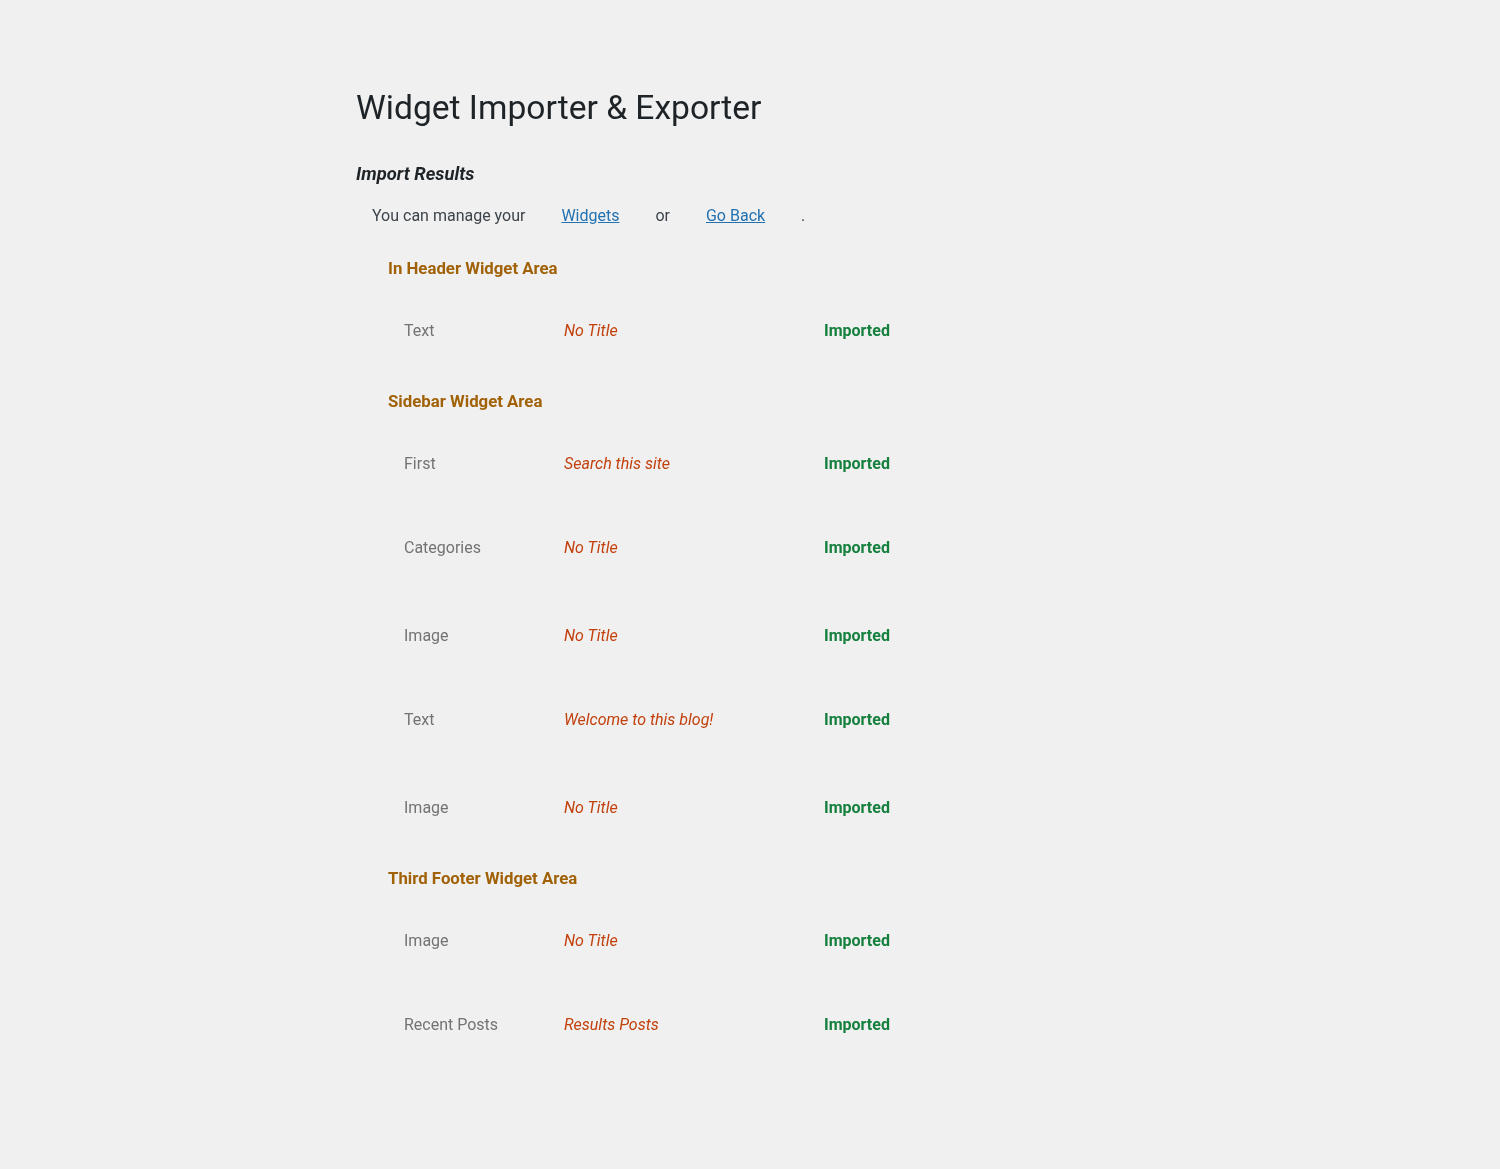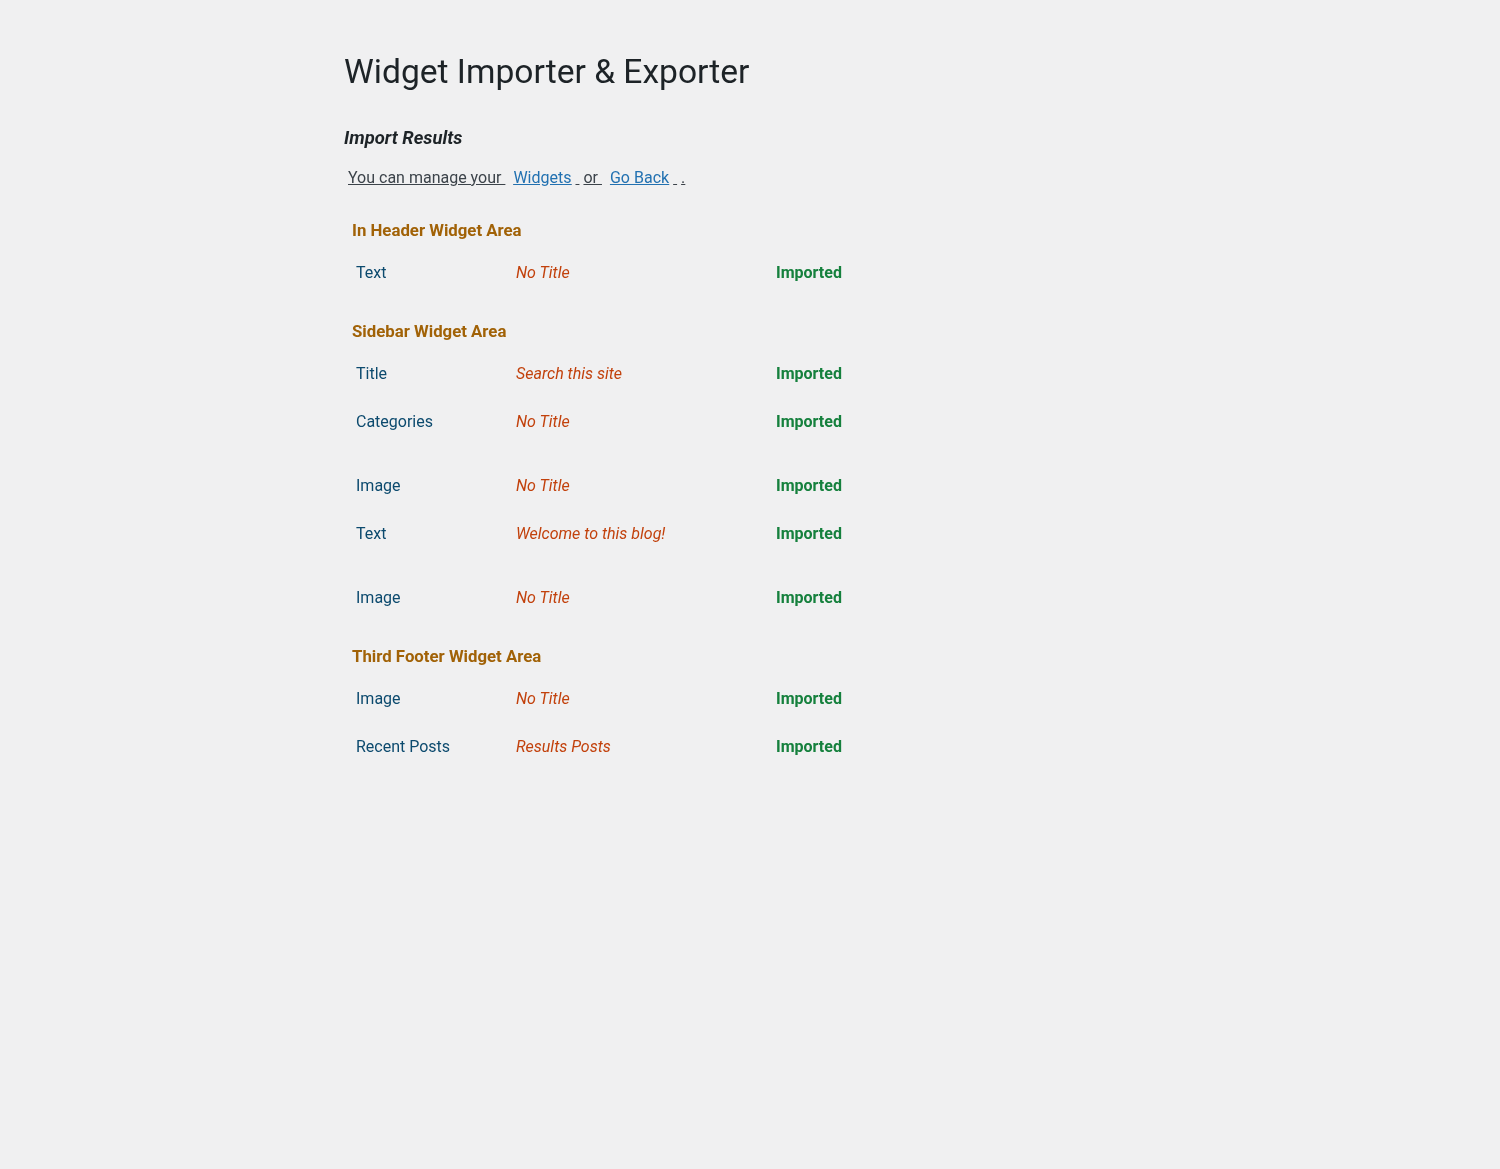--- a/index.html
+++ b/index.html
@@ -1,17 +1,17 @@
 <!DOCTYPE html>
 <html><head>
   <meta charset="utf-8">
   <style>
     * {
       box-sizing: border-box;
-      margin: 4px;
+      margin: 16px;
       padding: 0;
     }
 
     body {
       background-color: #f0f0f1;
       font-family: -apple-system, BlinkMacSystemFont, "Segoe UI", Roboto, Oxygen-Sans, Ubuntu, Cantarell, "Helvetica Neue", sans-serif;
       color: #3c434a;
       font-size: 16px;
       line-height: 1.5;
     }
@@ -36,21 +36,20 @@
       color: #1d2327;
       margin-bottom: 14px;
       margin-top: 28px;
       font-style: italic;
     }
 
     .intro-text {
       font-size: 1em;
       color: #3c434a;
       margin-bottom: 28px;
-      text-decoration: underline;
     }
 
     .intro-text a {
       color: #2271b1;
       text-decoration: underline;
     }
 
     .widget-area-section {
       margin-bottom: 20px;
     }
@@ -65,21 +64,21 @@
 
     .widget-row {
       display: grid;
       grid-template-columns: 160px 260px auto;
       align-items: center;
       padding: 6px 0;
     }
 
     .widget-type {
       font-size: 1em;
-      color: #0c4a6e;
+      color: #737373;
     }
 
     .widget-title {
       font-size: 1em;
       font-style: italic;
       color: #c2410c;
     }
 
     .widget-status {
       font-size: 1em;
@@ -109,21 +108,21 @@
         <div class="widget-area-title">In Header Widget Area</div>
         <div class="widget-row">
           <span class="widget-type">Text</span>
           <span class="widget-title">No Title</span>
           <span class="widget-status">Imported</span>
         </div>
       </div>
       <div class="widget-area-section">
         <div class="widget-area-title">Sidebar Widget Area</div>
         <div class="widget-row">
-          <span class="widget-type">Title</span>
+          <span class="widget-type">First</span>
           <span class="widget-title">Search this site</span>
           <span class="widget-status">Imported</span>
         </div>
         <div class="widget-row">
           <span class="widget-type">Categories</span>
           <span class="widget-title">No Title</span>
           <span class="widget-status">Imported</span>
         </div>
       </div>
       <div class="widget-area-section">

